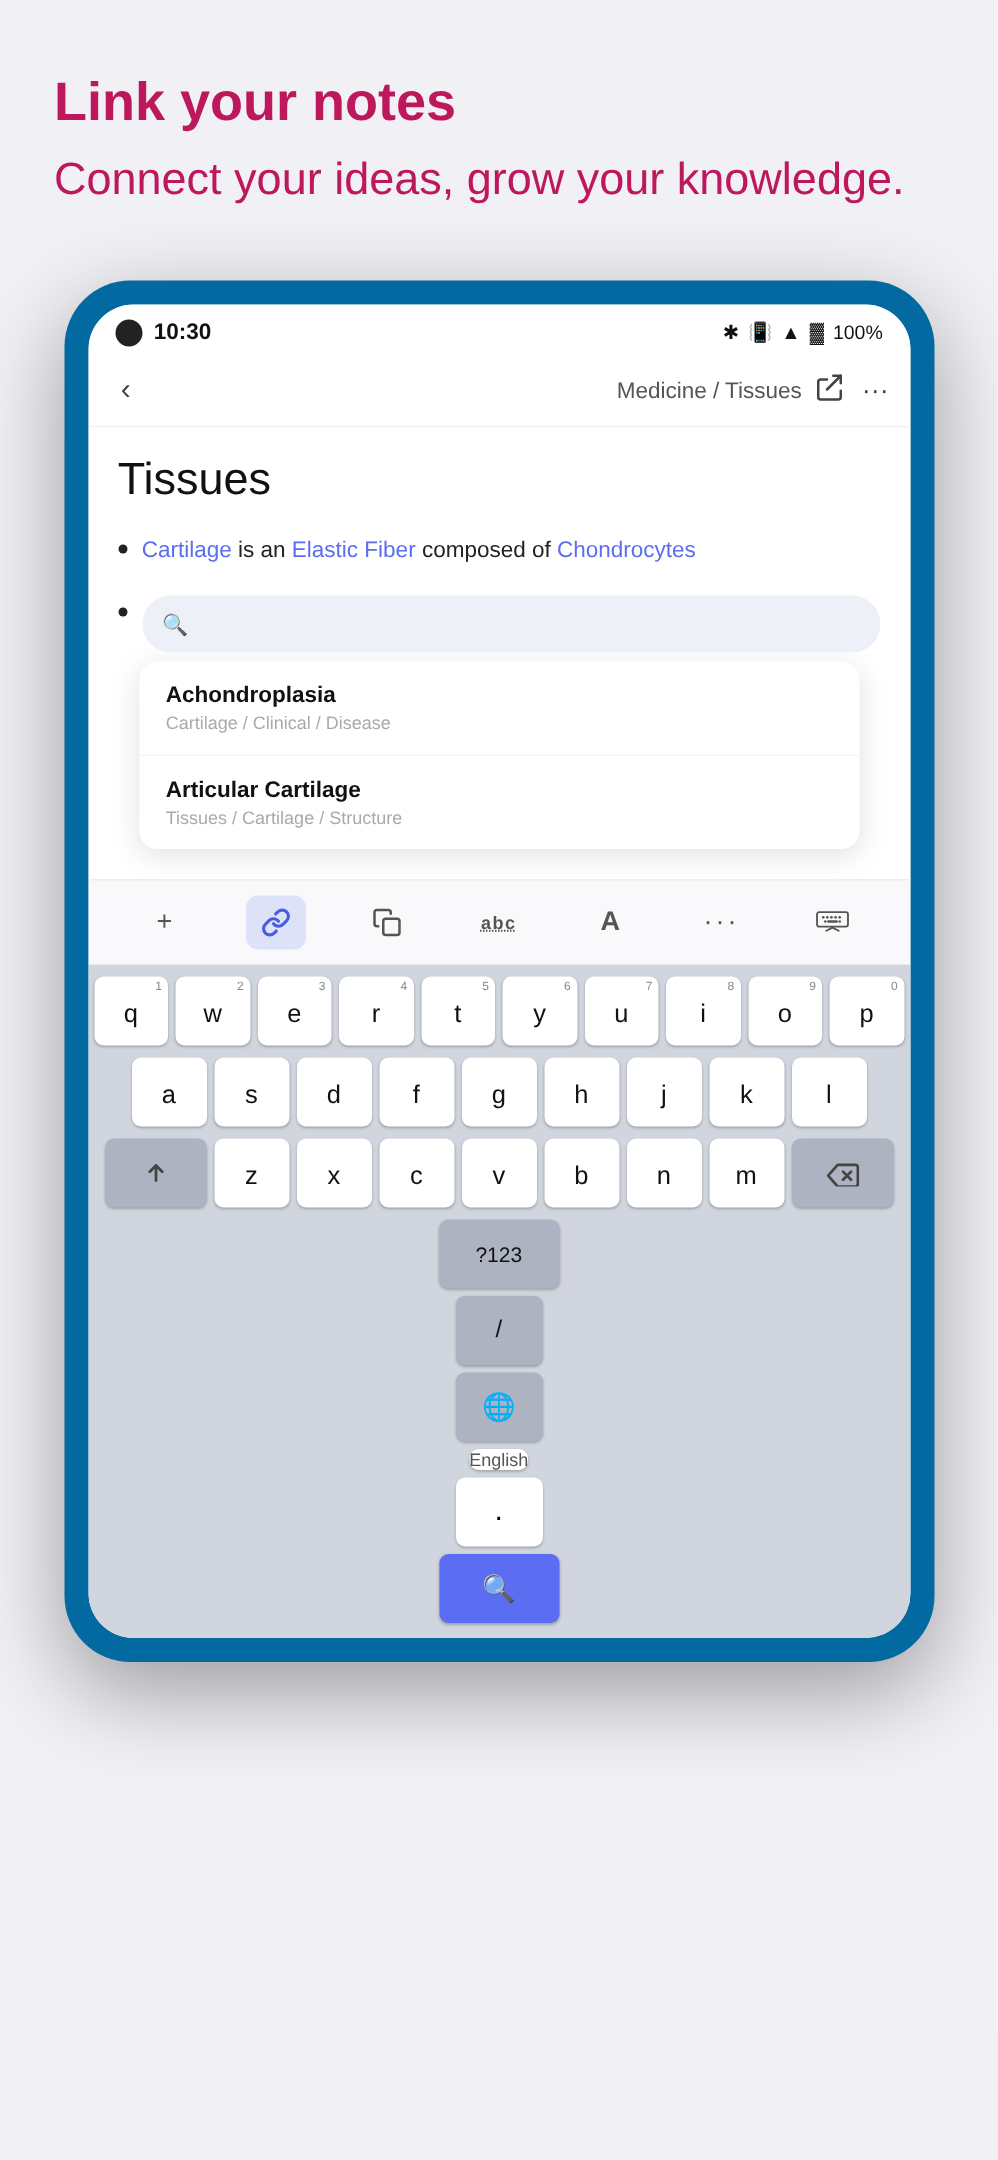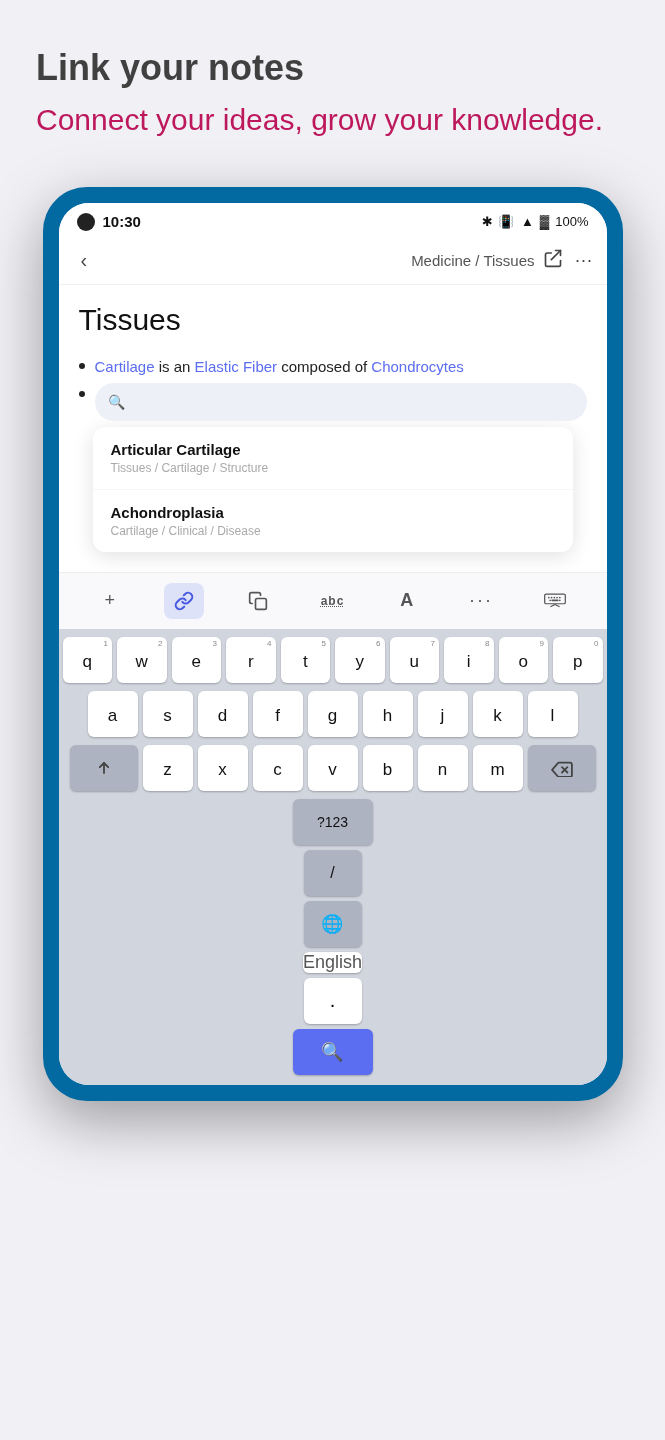--- a/index.html
+++ b/index.html
@@ -15,21 +15,21 @@
 
     .page-header {
       width: 100%;
       padding: 48px 36px 28px 36px;
       background: #f0f0f5;
     }
 
     .page-title {
       font-size: 36px;
       font-weight: 800;
-      color: #404040;
+      color: #be185d;
       line-height: 1.1;
       margin-bottom: 12px;
     }
 
     .page-subtitle {
       font-size: 30px;
       font-weight: 500;
       color: #be185d;
       line-height: 1.3;
     }
@@ -140,21 +140,21 @@
 
     .note-body {
       font-size: 15px;
       line-height: 1.6;
       color: #222;
     }
 
     .bullet-item {
       display: flex;
       align-items: flex-start;
-      margin-bottom: 4px;
+      margin-bottom: 18px;
       gap: 10px;
     }
 
     .bullet-dot {
       width: 6px;
       height: 6px;
       background: #222;
       border-radius: 50%;
       margin-top: 8px;
       flex-shrink: 0;
@@ -367,21 +367,21 @@
     .key-space {
       background: #fff;
       flex: 1;
       height: 46px;
       border-radius: 6px;
       display: flex;
       align-items: center;
       justify-content: center;
       cursor: pointer;
       box-shadow: 0 1px 2px rgba(0,0,0,0.25);
-      font-size: 18px;
+      font-size: 12px;
       color: #555;
       margin: 0 4px;
     }
 
     .key-search {
       background: #5b6df0;
       width: 80px;
       height: 46px;
       border-radius: 6px;
       display: flex;
@@ -486,26 +486,26 @@
         <div class="bullet-item search-row">
           <div class="bullet-dot"></div>
           <div class="search-input-container">
             <span class="search-input-icon">🔍</span>
           </div>
         </div>
       </div>
 
       <div class="dropdown">
         <div class="dropdown-item">
+          <div class="dropdown-item-title">Achondroplasia</div>
+          <div class="dropdown-item-path">Cartilage  /  Clinical  /  Disease</div>
+        </div>
+        <div class="dropdown-item">
           <div class="dropdown-item-title">Articular Cartilage</div>
           <div class="dropdown-item-path">Tissues  /  Cartilage  /  Structure</div>
-        </div>
-        <div class="dropdown-item">
-          <div class="dropdown-item-title">Achondroplasia</div>
-          <div class="dropdown-item-path">Cartilage  /  Clinical  /  Disease</div>
         </div>
       </div>
     </div>
 
     <div class="toolbar">
       <div class="toolbar-btn">
         <span>+</span>
       </div>
       <div class="toolbar-btn active">
         <svg width="20" height="20" viewBox="0 0 24 24" fill="none" stroke="#4a5de0" stroke-width="2.5" stroke-linecap="round" stroke-linejoin="round">

